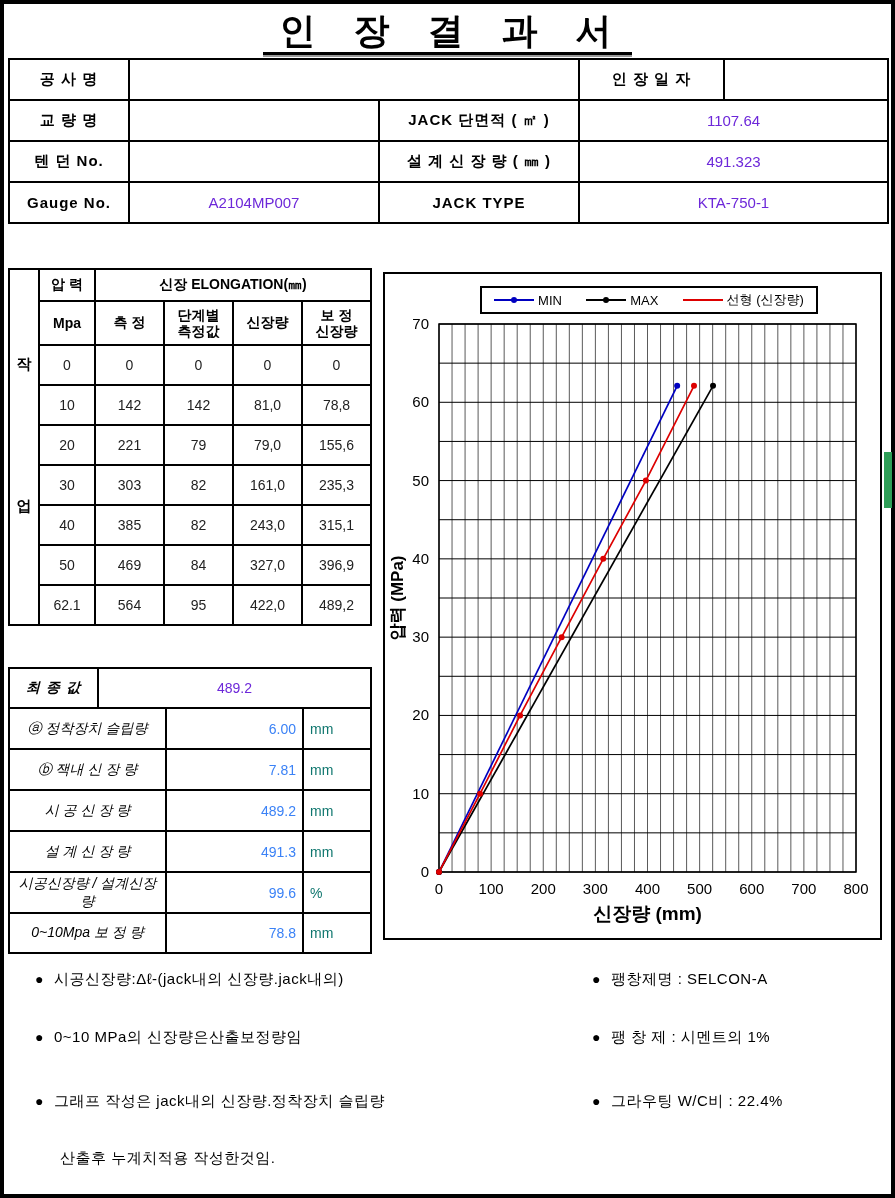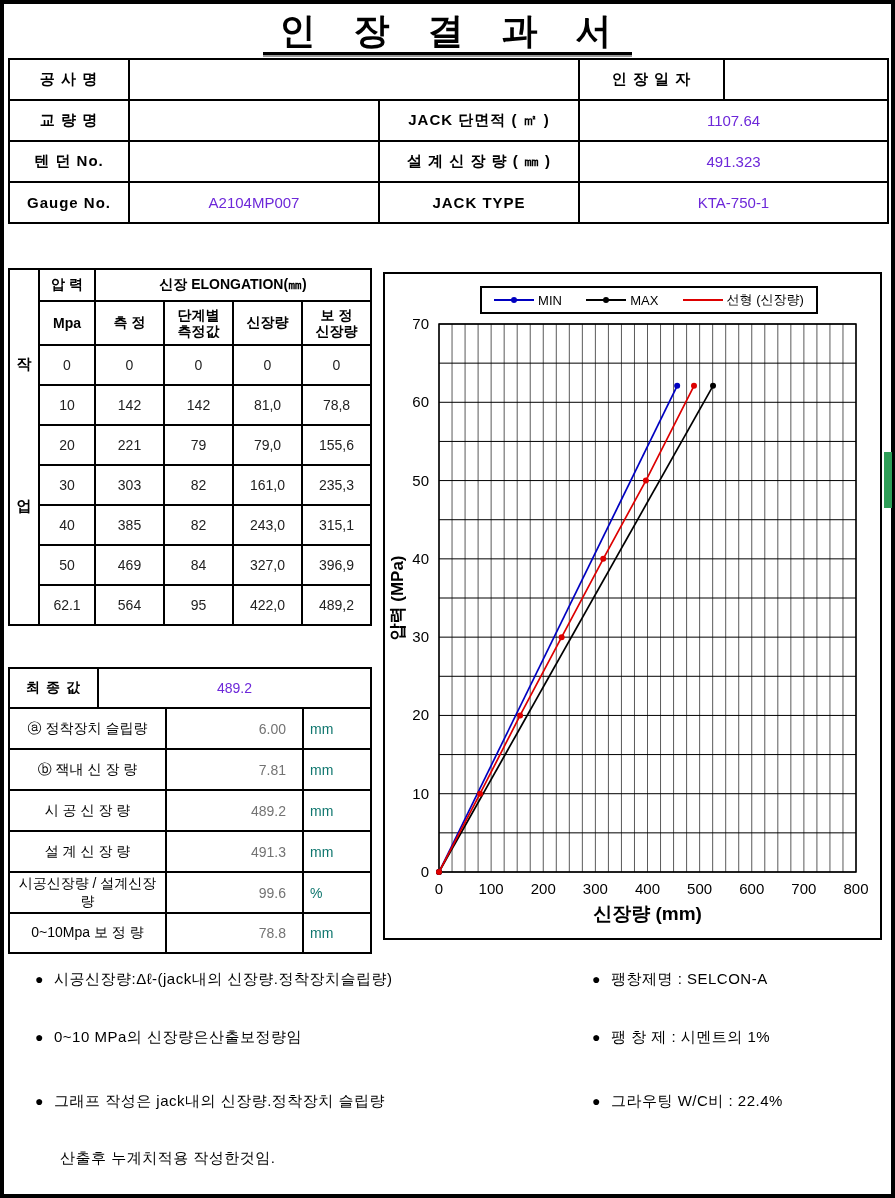--- a/index.html
+++ b/index.html
@@ -29,22 +29,22 @@
   .elong-table td{font-size:14px;}
   .elong-head{font-weight:bold;}
   .side-cell{position:relative;width:30px;padding:0;}
   .side-top,.side-bot{position:absolute;left:0;width:100%;text-align:center;font-weight:bold;font-size:15px;}
   .side-top{top:24%;}
   .side-bot{top:64%;}
   .elong-val{font-weight:normal;color:#222;}
   
   .sum-table{position:absolute;top:663px;left:4px;width:362px;}
   .sum-table td{font-size:14px;}
-  .sum-label{font-size:14px;}
-  .sum-val{text-align:right;padding-right:16px;font-weight:normal;color:#737373;}
+  .sum-label{font-size:14px;font-style:italic;}
+  .sum-val{text-align:right;padding-right:6px;font-weight:normal;color:#3b82f6;}
   .sum-unit{text-align:left;padding-left:6px;font-weight:normal;color:#0f766e;}
   
   .chart{position:absolute;left:379px;top:268px;width:499px;height:668px;border:2px solid #000;background:#fff;}
   .legend{
     position:absolute;left:95px;top:12px;width:338px;height:28px;border:2px solid #000;
     display:flex;align-items:center;justify-content:space-around;padding:0 0;background:#fff;z-index:2;
   }
   .legend-item{display:flex;align-items:center;gap:4px;font-size:13px;white-space:nowrap;}
   .sample{position:relative;width:40px;height:2px;}
   .sample .dot{position:absolute;left:50%;top:50%;transform:translate(-50%,-50%);width:6px;height:6px;border-radius:50%;}
@@ -325,21 +325,21 @@
         <circle cx="95.0745" cy="519.7142857142858" r="3" fill="#dd0000"></circle>
         <circle cx="135.10649999999998" cy="441.42857142857144" r="3" fill="#dd0000"></circle>
         <circle cx="176.650125" cy="363.1428571428571" r="3" fill="#dd0000"></circle>
         <circle cx="218.245875" cy="284.8571428571429" r="3" fill="#dd0000"></circle>
         <circle cx="260.884125" cy="206.5714285714286" r="3" fill="#dd0000"></circle>
         <circle cx="308.9955" cy="111.84571428571428" r="3" fill="#dd0000"></circle>
       </svg>
   </div>
 
   <div class="note" style="left:31px;top:966px;">
-    <span class="b">●</span><span>시공신장량:Δℓ-(jack내의 신장량.정착장치슬립량)</span>
+    <span class="b">●</span><span>시공신장량:Δℓ-(jack내의 신장량.jack내의)</span>
   </div>
   <div class="note" style="left:31px;top:1024px;">
     <span class="b">●</span><span>0~10 MPa의 신장량은산출보정량임</span>
   </div>
   <div class="note" style="left:31px;top:1088px;">
     <span class="b">●</span><span>그래프 작성은 jack내의 신장량.정착장치 슬립량</span>
   </div>
   <div class="note" style="left:56px;top:1145px;">
     <span>산출후 누계치적용 작성한것임.</span>
   </div>

